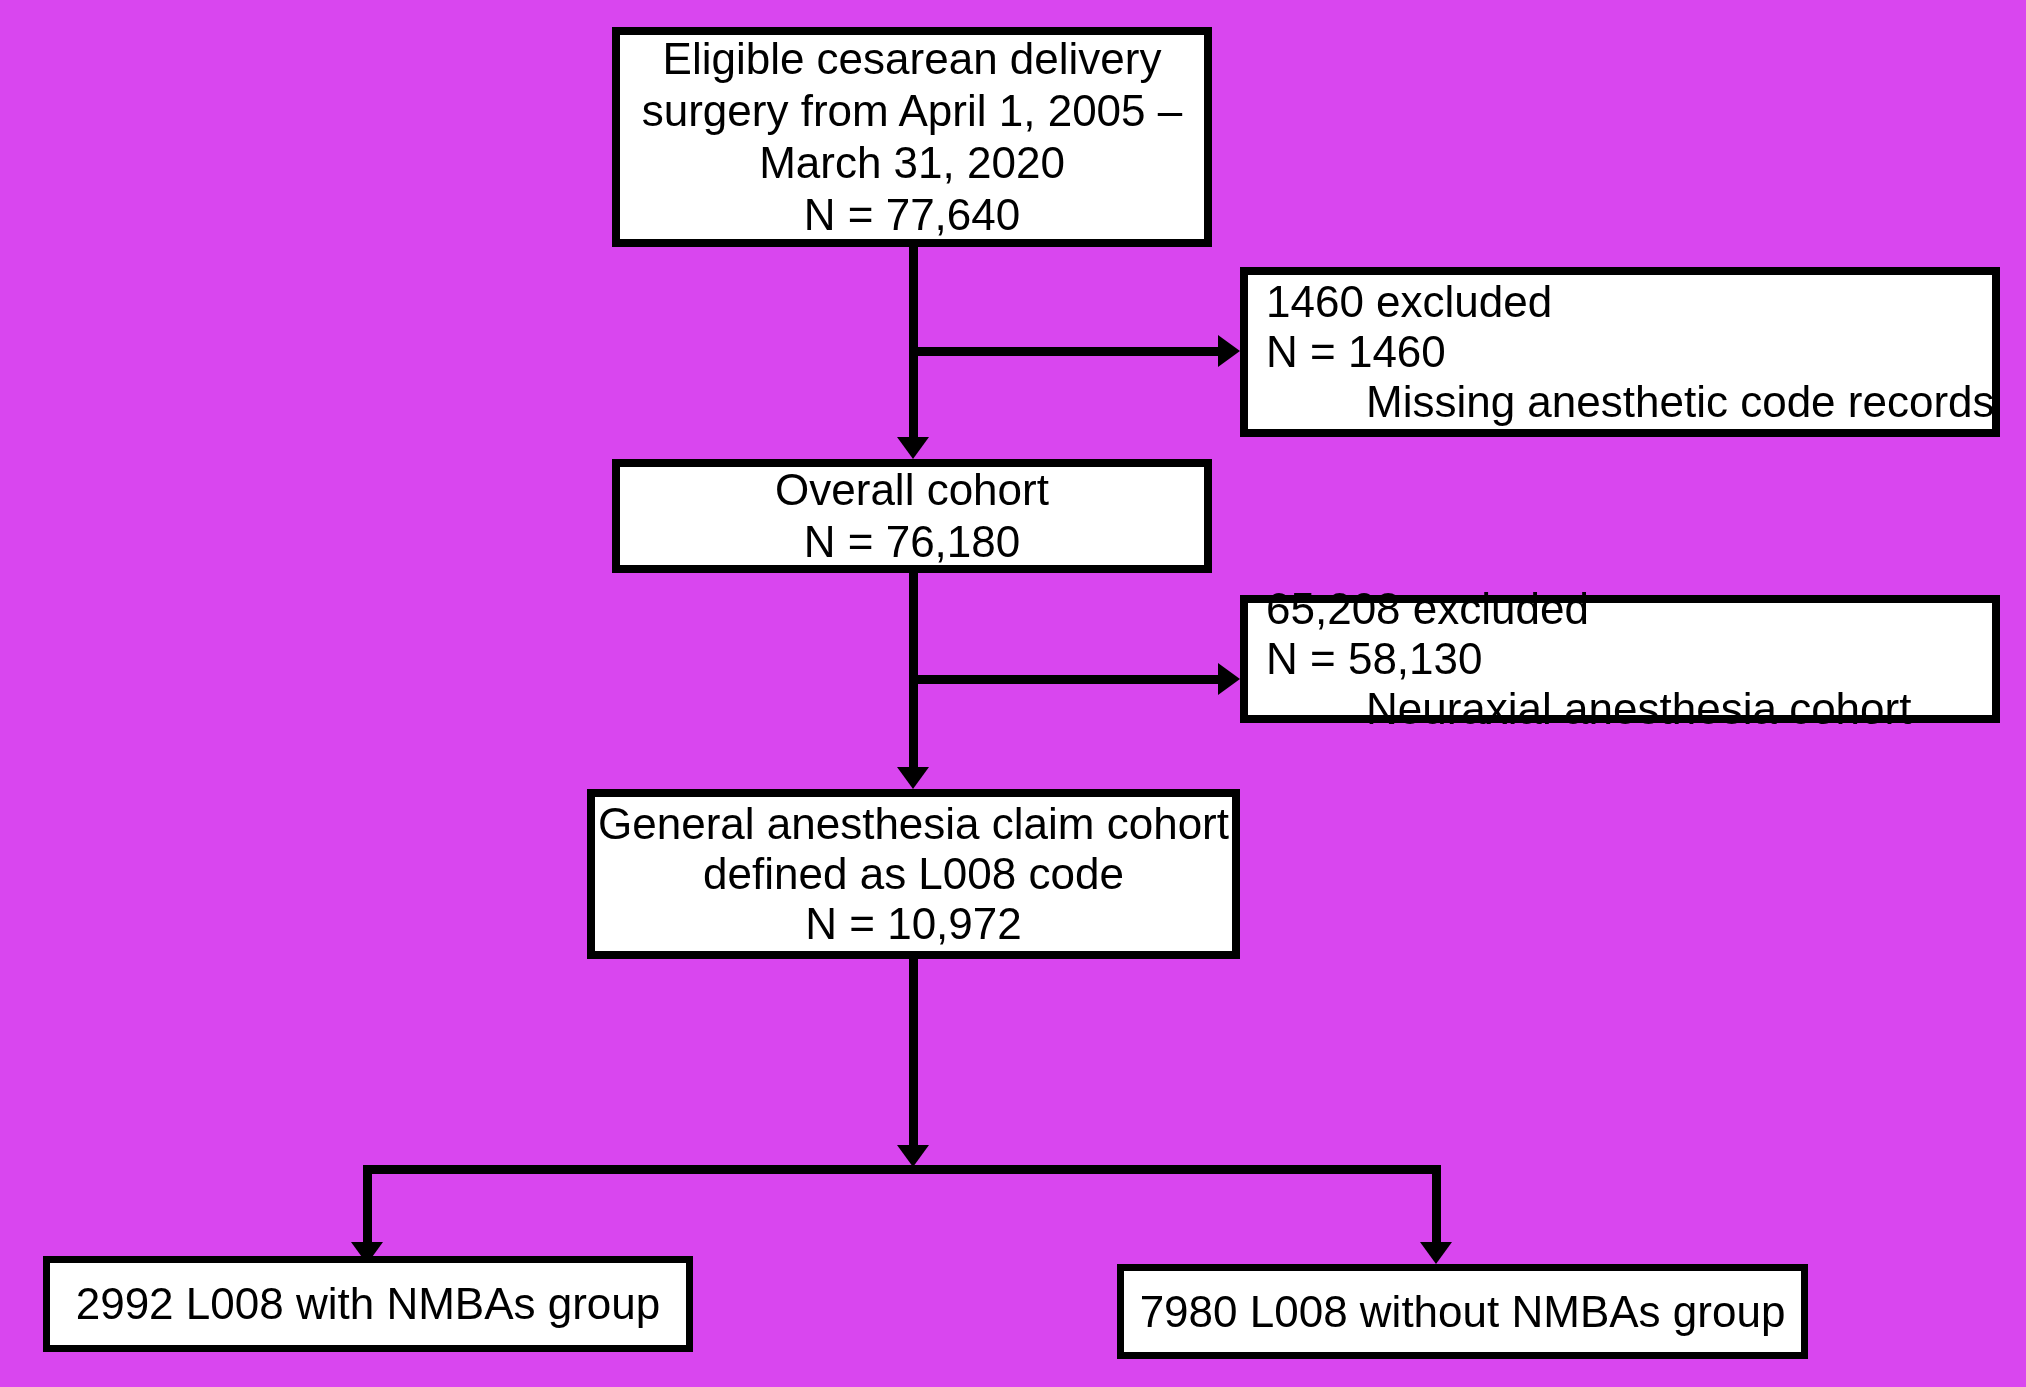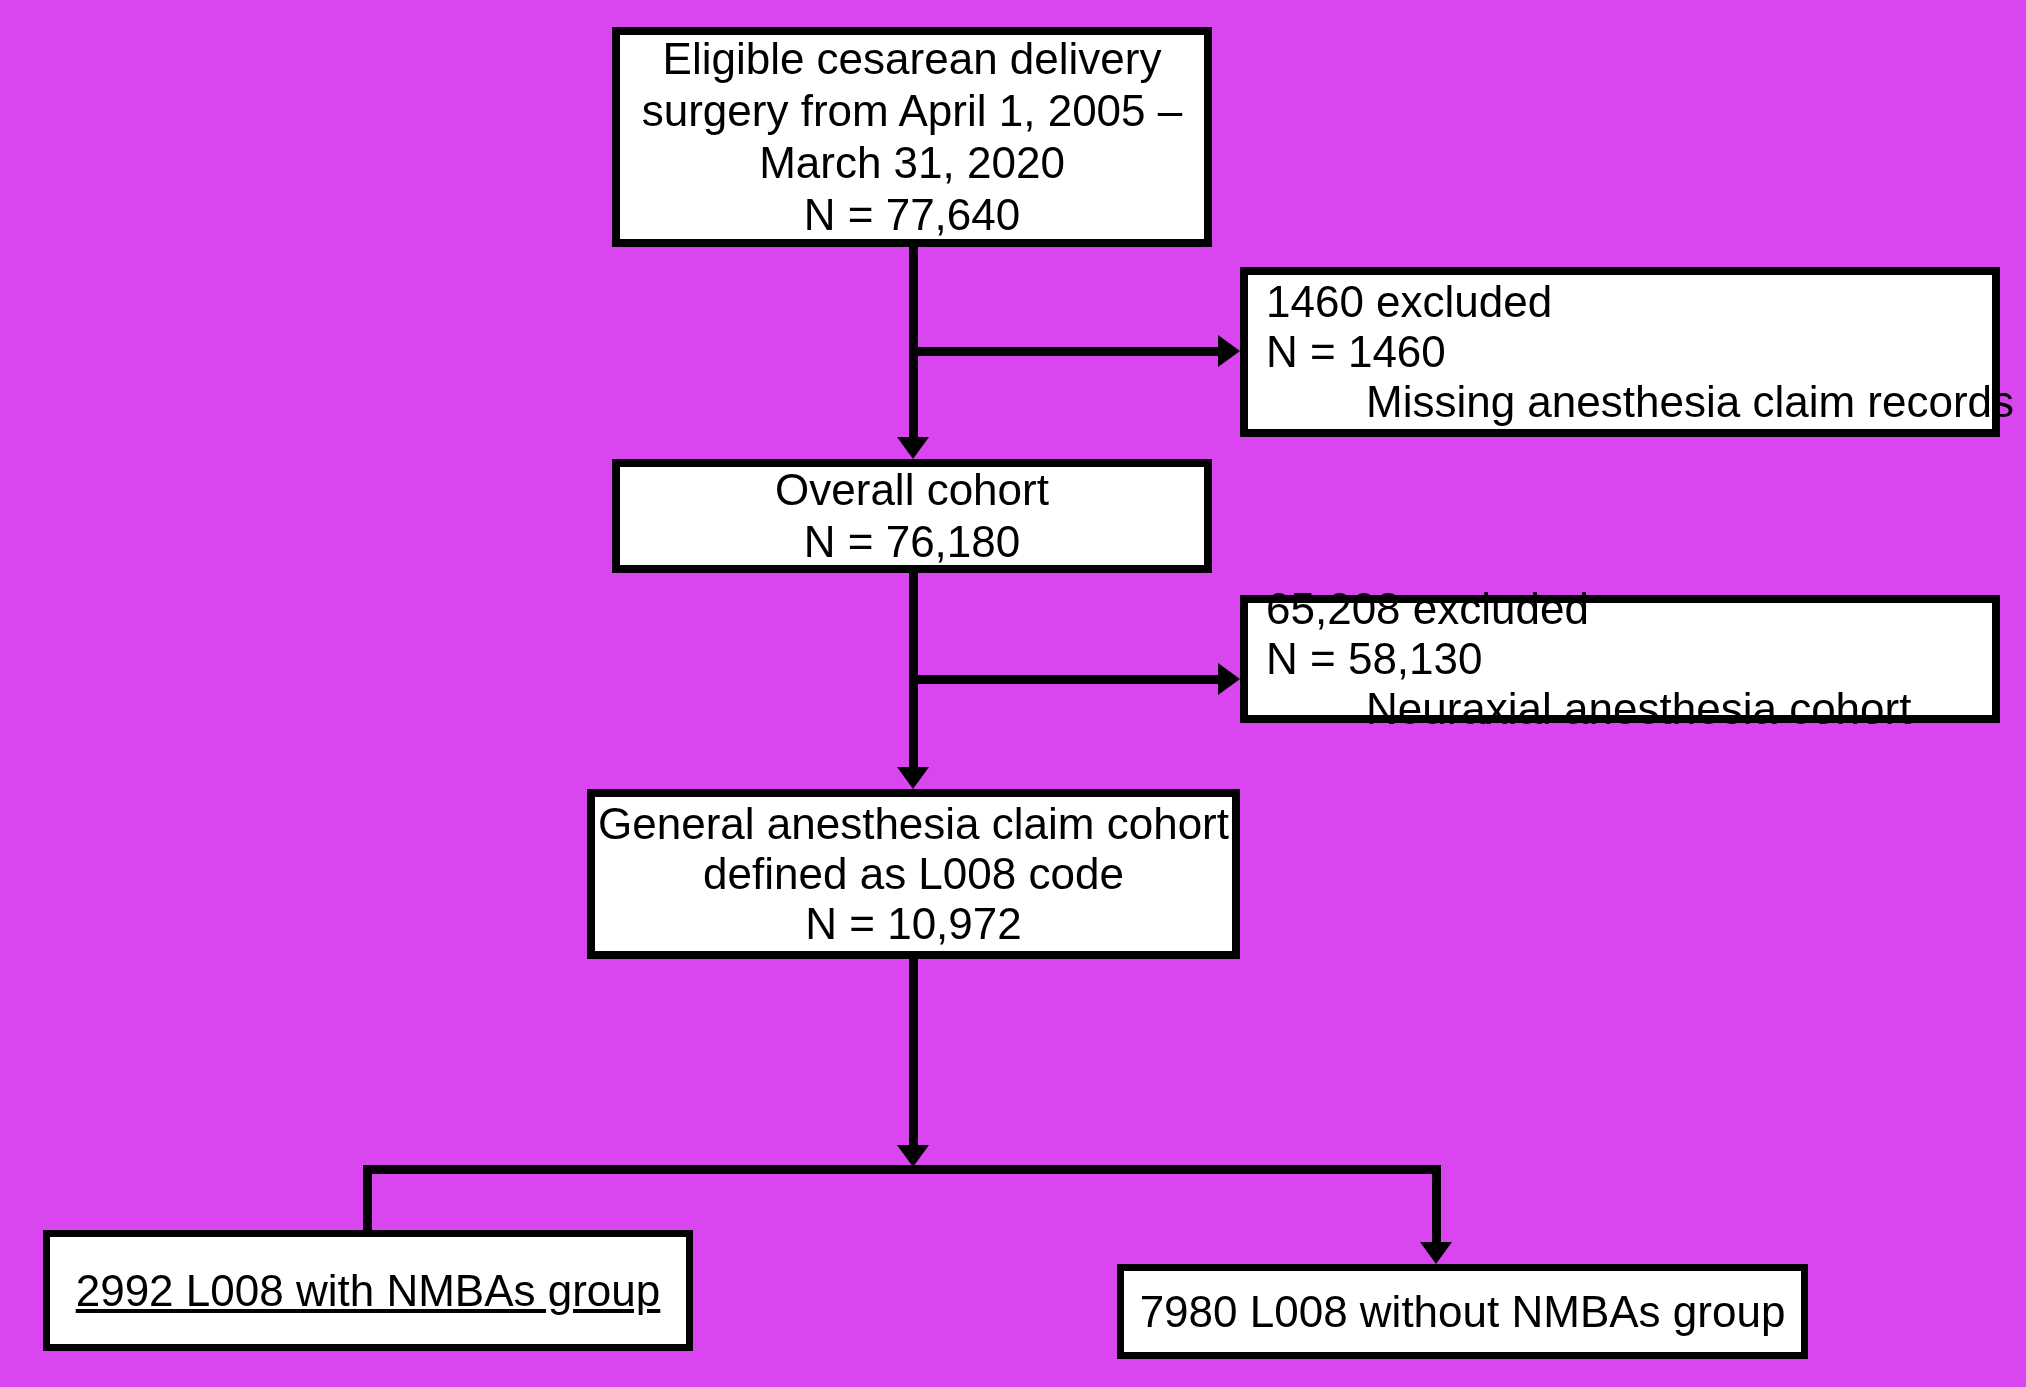--- a/index.html
+++ b/index.html
@@ -32,21 +32,21 @@
   .node.lefted   { align-items: stretch; text-align: left; padding-left: 18px; }
   .node .tline { display: block; white-space: nowrap; }
   .node .tline.indent { padding-left: 100px; }
 
   
   #box-eligible { left: 612px;  top: 27px;   width: 600px; height: 220px; }
   #box-excl1    { left: 1240px; top: 267px;  width: 760px; height: 170px; line-height: 50px; }
   #box-overall  { left: 612px;  top: 459px;  width: 600px; height: 114px; }
   #box-excl2    { left: 1240px; top: 595px;  width: 760px; height: 128px; line-height: 50px; }
   #box-ga       { left: 587px;  top: 789px;  width: 653px; height: 170px; line-height: 50px; }
-  #box-with     { left: 43px;   top: 1230px; width: 650px; height: 121px;  border-width: 7px; text-decoration: underline; }
+  #box-with     { left: 43px;   top: 1256px; width: 650px; height: 96px;  border-width: 7px; }
   #box-without  { left: 1117px; top: 1264px; width: 691px; height: 95px;  border-width: 7px; }
 
   
   .line {
     position: absolute;
     background: #000;
   }
   #vline-a      { left: 909px;  top: 247px;  width: 9px;    height: 190px; }
   #harrow-1     { left: 913px;  top: 347px;  width: 305px;  height: 9px; }
   #vline-b      { left: 909px;  top: 573px;  width: 9px;    height: 194px; }
@@ -93,21 +93,21 @@
 
   <div class="line" id="vline-a"></div>
   <div class="head-down" id="head-a"></div>
 
   <div class="line" id="harrow-1"></div>
   <div class="head-right" id="head-1"></div>
 
   <div class="node lefted" id="box-excl1">
     <span class="tline">1460 excluded</span>
     <span class="tline">N = 1460</span>
-    <span class="tline indent">Missing anesthesia claim records</span>
+    <span class="tline indent">Missing anesthetic code records</span>
   </div>
 
   <div class="node centered" id="box-overall">
     <span class="tline">Overall cohort</span>
     <span class="tline">N = 76,180</span>
   </div>
 
   <div class="line" id="vline-b"></div>
   <div class="head-down" id="head-b"></div>
 

